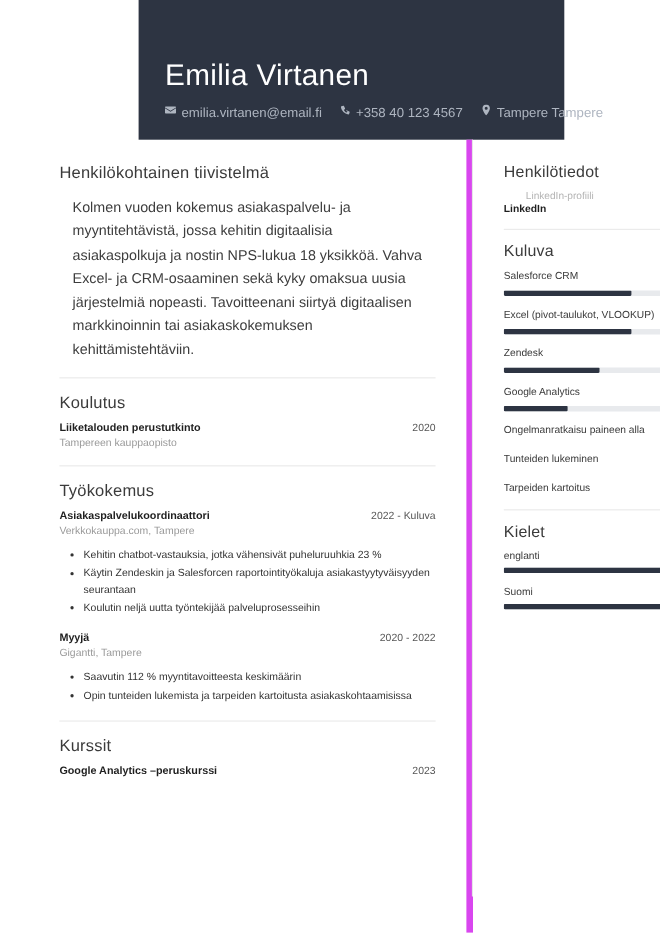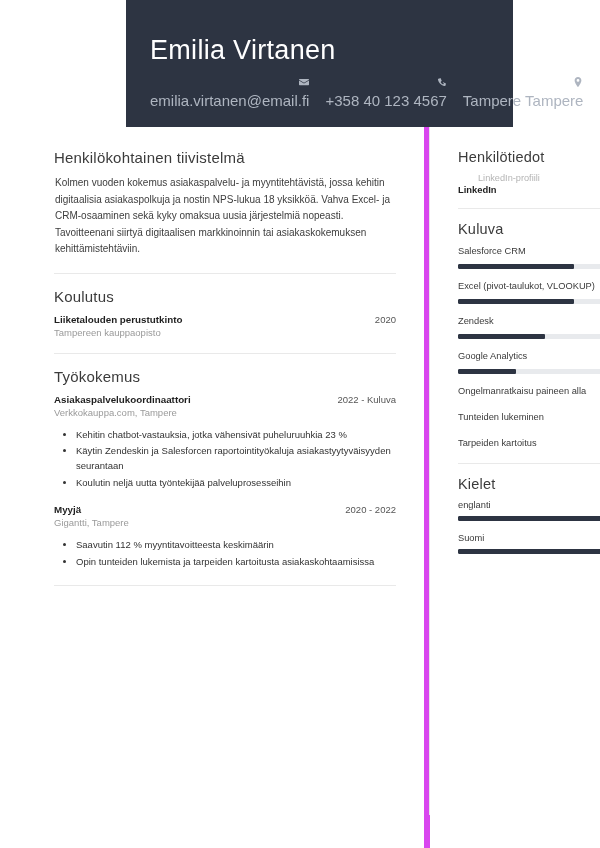--- a/index.html
+++ b/index.html
@@ -40,26 +40,25 @@
     margin-bottom: 11px;
   }
   .contact-row {
     display: flex;
     align-items: center;
     gap: 16px;
     flex-wrap: nowrap;
   }
   .contact-item {
     display: flex;
-    align-items: flex-end;
+    align-items: flex-start;
     gap: 5px;
-    font-size: 15px;
+    font-size: 12px;
     color: #aeb5c0;
     white-space: nowrap;
-    flex-direction: column;
   }
   .contact-item svg { display: block; }
 
   
   .main {
     position: absolute;
     left: 0;
     top: 127px;
     width: 600px;
     height: 721px;
@@ -101,24 +100,24 @@
     margin-bottom: 8px;
   }
   .rule {
     height: 1px;
     background: #e9e9e9;
     margin: 15px 0 14px 0;
   }
   .rule.right { margin: 13px 0 12px 0; }
 
   .summary {
-    font-size: 10px;
+    font-size: 13px;
     line-height: 1.65;
     color: #3d3d3d;
-    margin: 1px;
+    margin: 12px;
   }
 
   
   .entry { margin-bottom: 2px; }
   .entry-head {
     display: flex;
     justify-content: space-between;
     align-items: baseline;
     gap: 10px;
     text-align: center;
@@ -279,20 +278,29 @@
         <div class="entry-sub">Gigantti, Tampere</div>
         <ul class="bullets">
           <li>Saavutin 112 % myyntitavoitteesta keskimäärin</li>
           <li>Opin tunteiden lukemista ja tarpeiden kartoitusta asiakaskohtaamisissa</li>
         </ul>
       </div>
     </section>
 
     <div class="rule"></div>
 
+    <section>
+      <h2 class="sec-title">Kurssit</h2>
+      <div class="entry">
+        <div class="entry-head">
+          <span class="entry-title">Google Analytics –peruskurssi</span>
+          <span class="entry-date">2023</span>
+        </div>
+      </div>
+    </section>
 
   </div>
 
   <div class="col-right">
 
     <section>
       <h2 class="sec-title right">Henkilötiedot</h2>
       <div>
         <div class="detail-label">LinkedIn-profiili</div>
         <div class="detail-value">LinkedIn</div>

